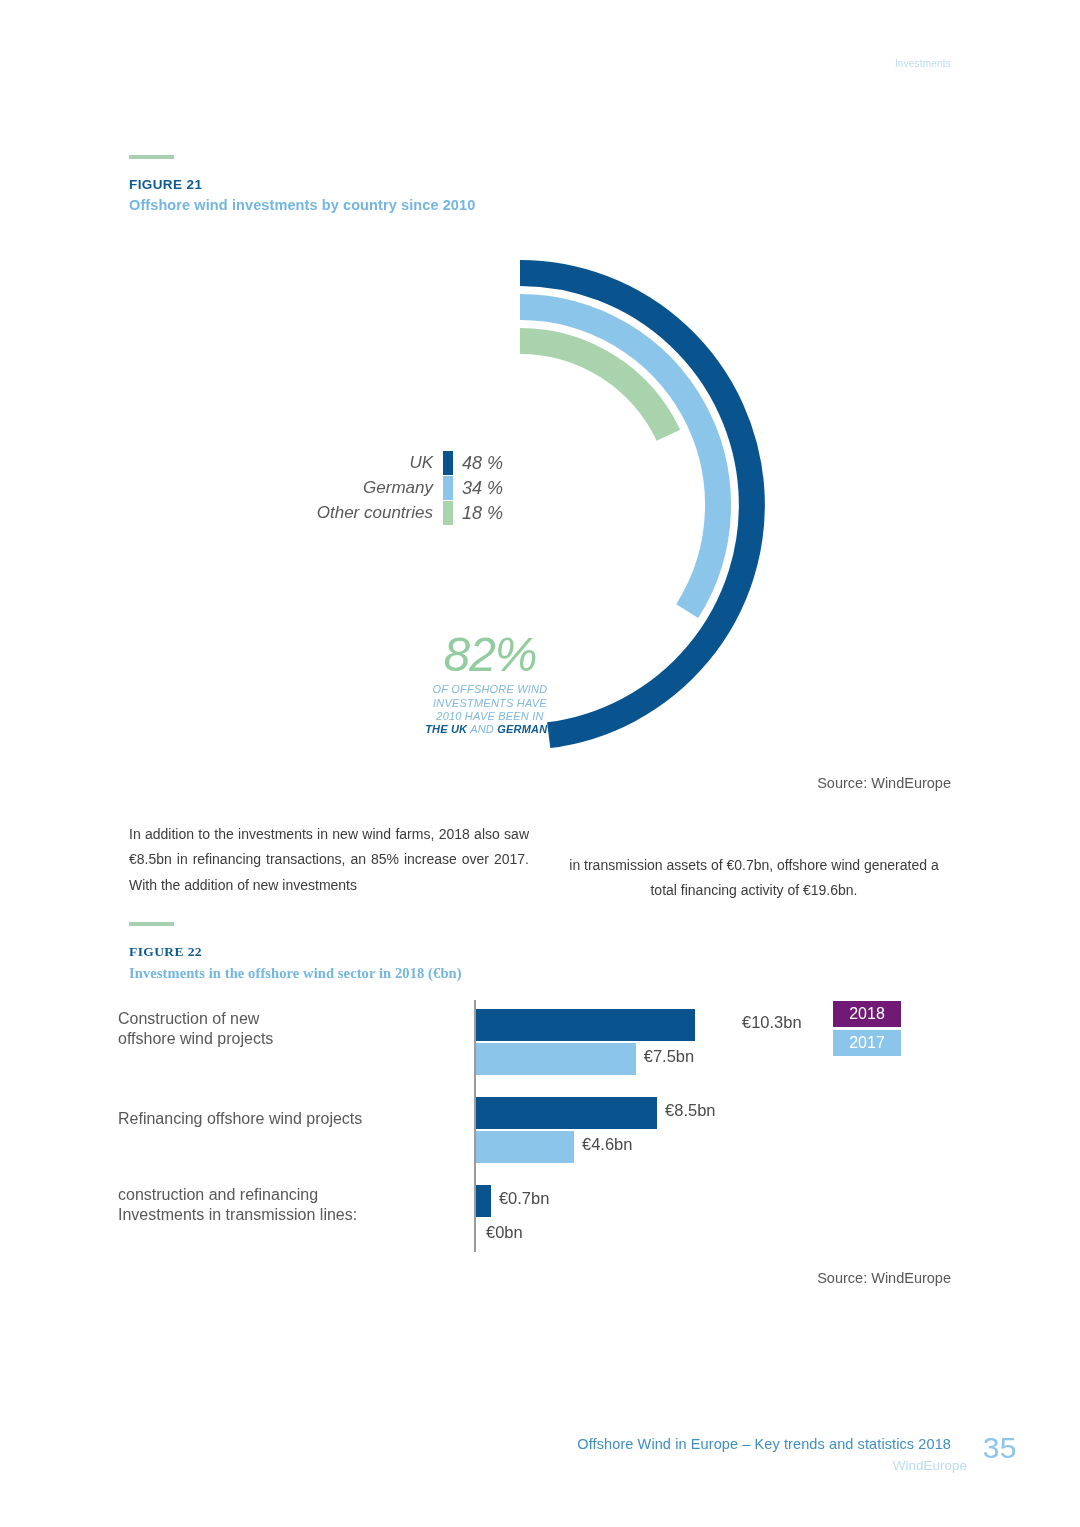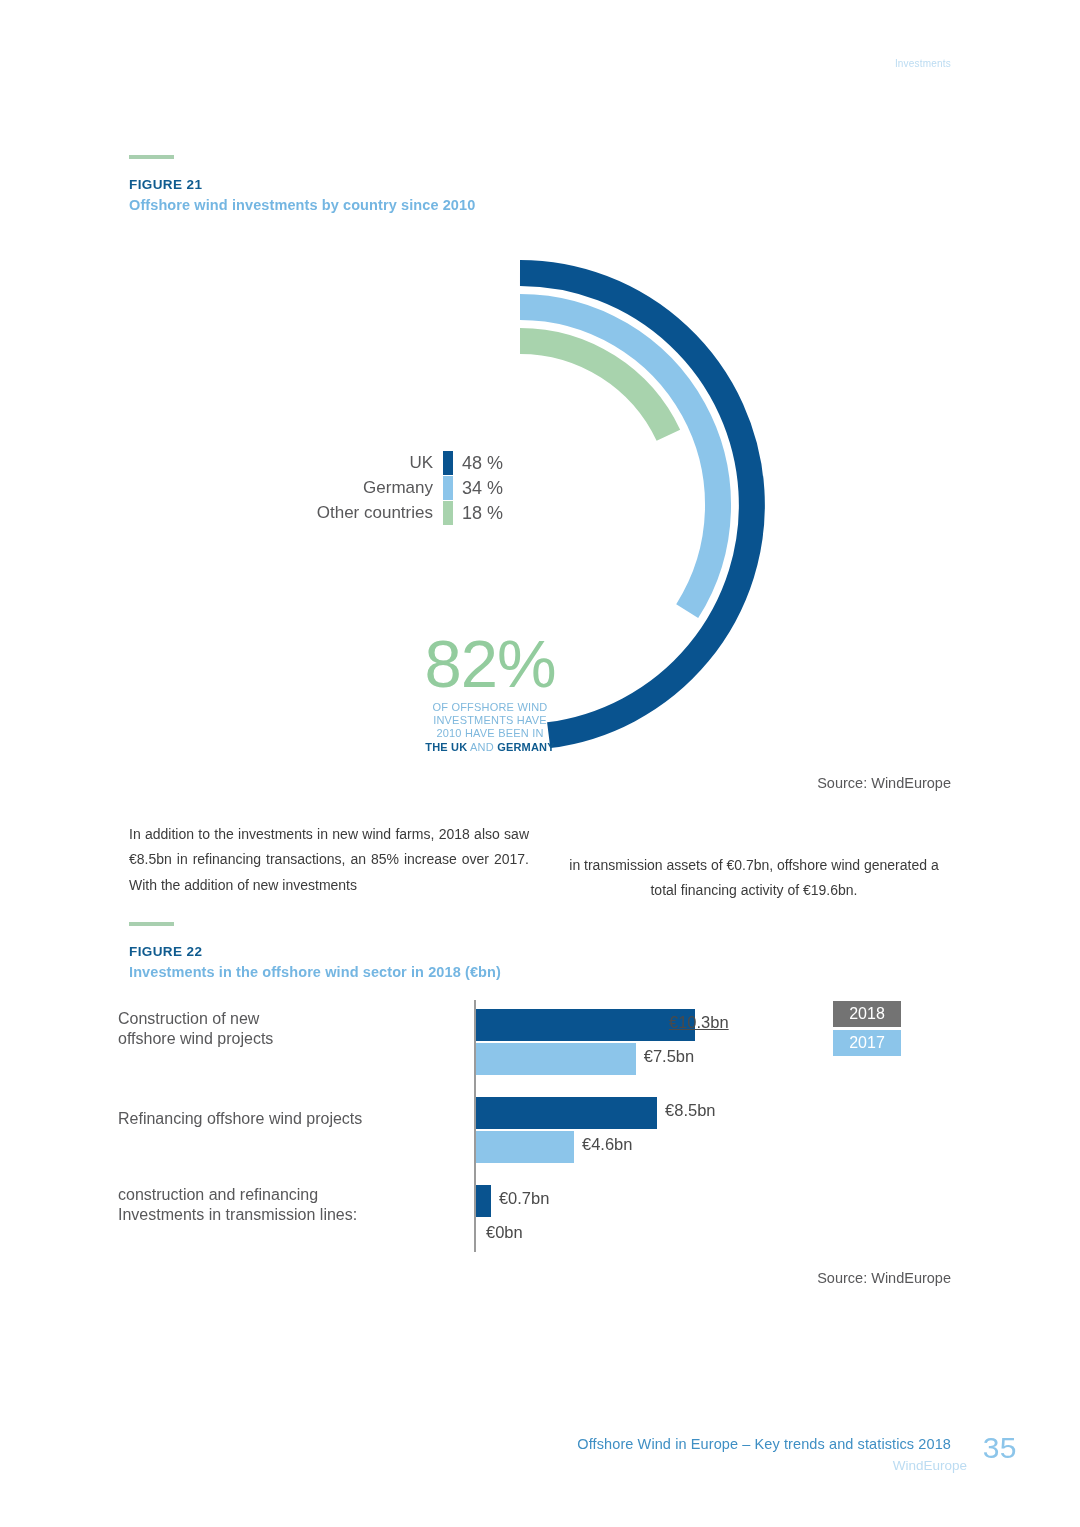--- a/index.html
+++ b/index.html
@@ -50,20 +50,21 @@
 
   
   #figure21 { top: 155px; }
 
   .donut-wrap {
     position: absolute;
     left: 0;
     top: 215px;
     width: 1042px;
     height: 575px;
+    font-style: italic;
   }
   .donut-svg { position: absolute; left: 280px; top: 0; }
 
   .donut-legend {
     position: absolute;
     left: 255px;
     top: 236px;
     width: 250px;
     text-align: right;
   }
@@ -95,21 +96,21 @@
   }
 
   .donut-center {
     position: absolute;
     left: 340px;
     top: 418px;
     width: 300px;
     text-align: center;
   }
   .big-pct {
-    font-size: 67px;
+    font-size: 48px;
     color: #93cc9e;
     line-height: 0.92;
     letter-spacing: -1px;
     font-weight: normal;
   }
   .center-lines {
     margin-top: 6px;
     font-size: 11px;
     color: #7fb8dd;
     line-height: 1.22;
@@ -131,21 +132,21 @@
     position: absolute;
     font-size: 14px;
     line-height: 1.82;
     color: #3b3b3b;
     text-align: justify;
   }
   #col-left  { left: 129px; top: 822px; width: 400px; }
   #col-right { left: 556px; top: 822px; width: 396px; text-align: center; margin-top: 31px; }
 
   
-  #figure22 { top: 922px; }
+  #figure22 { top: 922px; font-family: Liberation Serif, serif; }
 
   .bars-wrap {
     position: absolute;
     left: 0;
     top: 995px;
     width: 1080px;
     height: 270px;
   }
   .axis-line {
     position: absolute;
@@ -187,21 +188,21 @@
   }
   .bar-legend-item {
     width: 68px;
     height: 26px;
     line-height: 26px;
     text-align: center;
     color: #ffffff;
     font-size: 16px;
     margin-bottom: 3px;
   }
-  .bl-2018 { background: #737373; }
+  .bl-2018 { background: #701a75; }
   .bl-2017 { background: #8cc5ea; }
 
   
   .footer-title {
     position: absolute;
     right: 129px;
     bottom: 75px;
     font-size: 14.5px;
     color: #3f8fc4;
     letter-spacing: 0.1px;
@@ -286,21 +287,21 @@
 
 <div class="bars-wrap">
   <div class="axis-line"></div>
 
   <div class="cat-group" style="top:0px;">
     <div class="cat-label" style="top:14px;">
       <div>Construction of new</div>
       <div>offshore wind projects</div>
     </div>
     <div class="bar bar-2018" id="b0-2018" style="top: 14px; width: 219.39px;"></div>
-    <div class="bar-value" id="v0-2018" style="top: 18px; left: 669px; text-decoration: underline;">€10.3bn</div>
+    <div class="bar-value" id="v0-2018" style="top: 18px; left: 742px;">€10.3bn</div>
     <div class="bar bar-2017" id="b0-2017" style="top: 48px; width: 159.75px;"></div>
     <div class="bar-value" id="v0-2017" style="top: 52px; left: 643.75px;">€7.5bn</div>
   </div>
 
   <div class="cat-group" style="top:88px;">
     <div class="cat-label" style="top:26px;">
       <div>Refinancing offshore wind projects</div>
     </div>
     <div class="bar bar-2018" id="b1-2018" style="top: 14px; width: 181.05px;"></div>
     <div class="bar-value" id="v1-2018" style="top: 18px; left: 665.05px;">€8.5bn</div>

